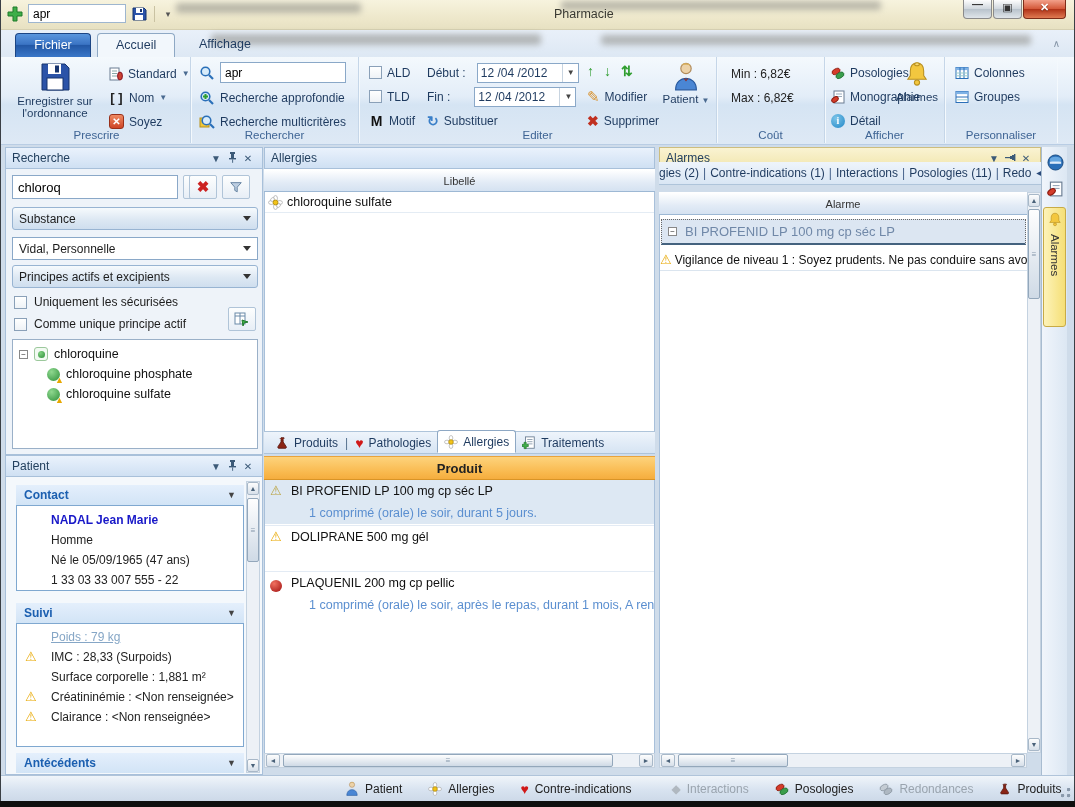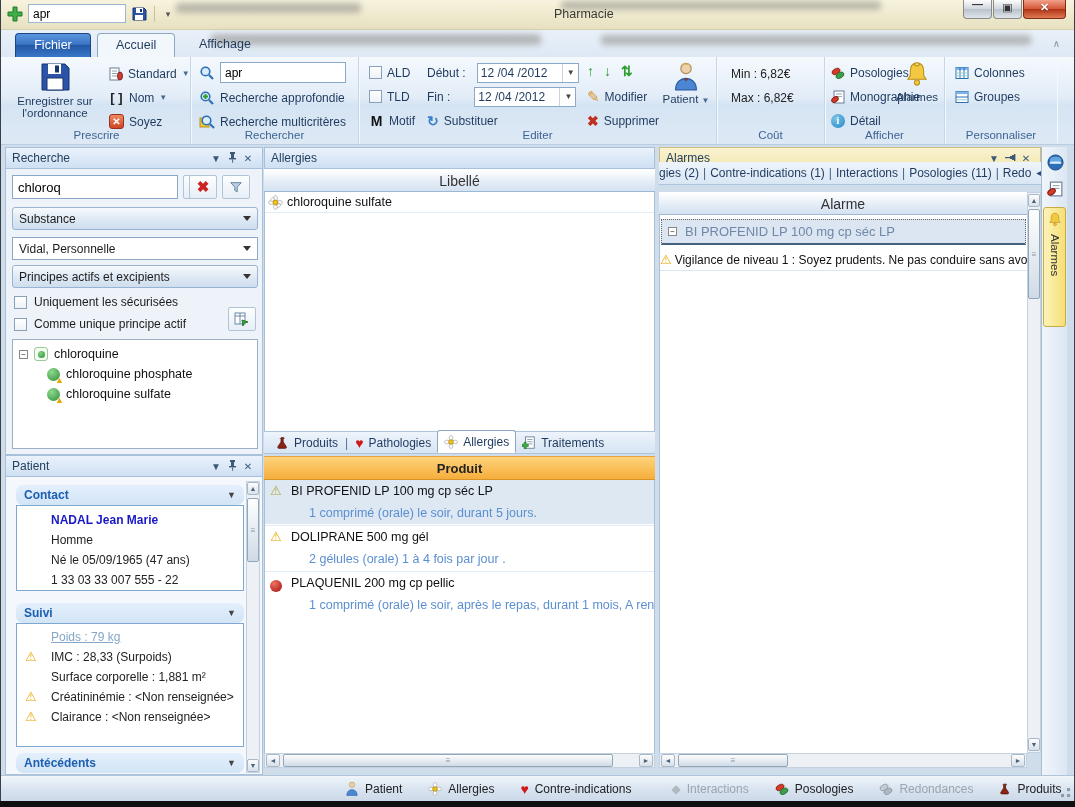--- a/index.html
+++ b/index.html
@@ -69,21 +69,21 @@
              font-size:10px; font-weight:bold; text-align:center; line-height:14px; font-family:"Liberation Serif",serif; }
   .cost-line { position:absolute; font-size:12px; color:#222; }
 
   
   .cap { position:absolute; height:22px; display:flex; align-items:center; padding:0 6px;
          background:linear-gradient(#eaf2fc,#cfe0f3); border:1px solid #a8c0da; font-size:12px; color:#24415f; }
   .cap .cap-title { flex:1; }
   .cap .capbtn { width:16px; text-align:center; color:#3c5a78; font-size:10px; cursor:default; }
   .cap.yellow { background:linear-gradient(#faf3d2,#f1e6ae); border-color:#cdbd7e; }
   .colhdr { position:absolute; height:23px; background:linear-gradient(#ffffff,#e2ebf6 60%,#d5e2f1);
-            border-bottom:1px solid #9db8d4; border-top:1px solid #fff; text-align:center; font-size:14px; color:#333;
+            border-bottom:1px solid #9db8d4; border-top:1px solid #fff; text-align:center; font-size:11px; color:#333;
             line-height:22px; }
   .panel-body { position:absolute; background:#fff; border:1px solid #a8c0da; border-top:none; }
 
   
   .tool-btn { width:28px; height:24px; border:1px solid #b0c4d8; border-radius:2px;
               background:linear-gradient(#fdfefe,#e7eef6); display:flex; align-items:center; justify-content:center; }
   .combo { height:23px; border:1px solid #98b4d2; border-radius:3px; display:flex; align-items:center;
            padding:0 6px; font-size:12px; color:#1c1c1c; justify-content:space-between;
            background:linear-gradient(#f6fafd,#dde8f3 55%,#cfdeee); }
   .combo.white { background:#fff; border-radius:0; border-color:#8aa8c8; }
@@ -92,21 +92,21 @@
   .treebox { border:1px solid #9ab0c8; background:#fff; position:absolute; }
   .expander { width:9px; height:9px; border:1px solid #888; background:#fff; font-size:8px; line-height:7px; text-align:center; color:#333; display:inline-block; }
   .ball-root { width:14px; height:14px; border:1px solid #9cc89c; border-radius:3px; background:#f2faf2; display:inline-flex; align-items:center; justify-content:center; }
   .ball-root i { width:7px; height:7px; border-radius:50%; background:radial-gradient(circle at 35% 30%,#7fd07f,#2e8f3a); display:block; }
   .ball-child { width:13px; height:13px; border-radius:50%; background:radial-gradient(circle at 35% 30%,#8fd88f,#2e8f3a); position:relative; display:inline-block; }
   .ball-child em { position:absolute; right:-4px; bottom:-4px; font-style:normal; font-size:9px; color:#e8a800; }
   .treerow { display:flex; align-items:center; gap:6px; font-size:12.5px; color:#111; height:20px; }
 
   
   .sec-hdr { position:absolute; height:20px; background:linear-gradient(#e4effc,#d2e4f6); font-size:12px; font-weight:bold;
-             color:#1b5fb0; display:flex; align-items:center; padding:0 8px;border-radius:7px; }
+             color:#1b5fb0; display:flex; align-items:center; padding:0 8px; }
   .sec-hdr .tri { margin-left:auto; font-size:9px; color:#444; font-weight:normal; }
   .sec-box { position:absolute; border:1px solid #7fa8d0; background:#fff; font-size:12px; color:#222; }
   .sec-box .ln { height:20px; line-height:20px; white-space:nowrap; position:relative; padding-left:34px; }
   .warn-ic { color:#e8a800; font-size:13px; position:absolute; left:8px; top:0; }
   .plink { color:#85a6c6; text-decoration:underline; }
 
   
   .sb-track-v { position:absolute; width:14px; background:#edf1f6; border:1px solid #c4d2e0; }
   .sb-track-h { position:absolute; height:15px; background:#edf1f6; border:1px solid #c4d2e0; }
   .sb-btn { position:absolute; background:linear-gradient(#fdfdfd,#d7e0ea); border:1px solid #a8b8c8; color:#4a627a;
@@ -584,21 +584,20 @@
   </div>
 
   <div class="prod-hdr" style="left:263px;top:456px;width:391px;">Produit</div>
   <div style="position:absolute;left:263px;top:480px;width:391px;height:273px;background:#fff;border-left:1px solid #a8c0da;border-right:1px solid #a8c0da;overflow:hidden;">
     <div class="prod-block sel" style="top:0;">
       <div class="prod-name"><span class="pic warn-ic" style="position:absolute;color:#b9a23f;">⚠</span><span>BI PROFENID LP 100 mg cp séc LP</span></div>
       <div class="prod-poso">1 comprimé (orale) le soir, durant 5 jours.</div>
     </div>
     <div class="prod-block" style="top:45px;border-top:1px solid #e3ebf4;">
       <div class="prod-name"><span class="pic warn-ic" style="position:absolute;">⚠</span><span>DOLIPRANE 500 mg gél</span></div>
-      <div class="prod-poso">2 gélules (orale) 1 à 4 fois par jour .</div>
     </div>
     <div class="prod-block" style="top:91px;border-top:1px solid #e3ebf4;">
       <div class="prod-name"><span class="pic" style="top:5px;"><span class="red-dot"></span></span><span>PLAQUENIL 200 mg cp pellic</span></div>
       <div class="prod-poso">1 comprimé (orale) le soir, après le repas, durant 1 mois, A renou</div>
     </div>
   </div>
 
   <div class="sb-track-h" style="left:263px;top:753px;width:391px;">
     <div class="sb-btn" style="left:1px;top:0;width:14px;height:13px;">◄</div>
     <div class="sb-thumb" style="left:18px;top:0;width:330px;height:13px;">≡</div>

